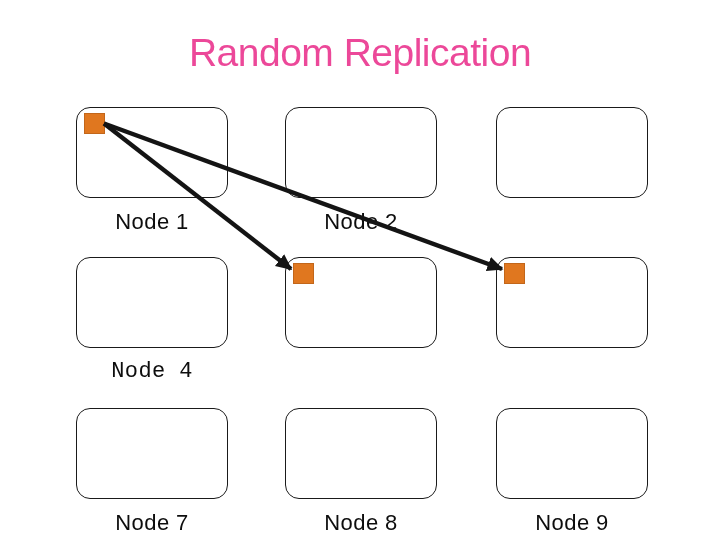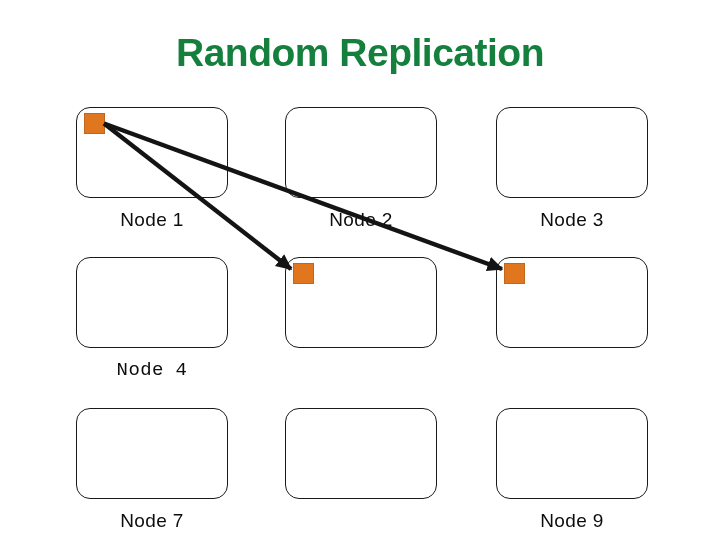--- a/index.html
+++ b/index.html
@@ -15,23 +15,23 @@
     background: #ffffff;
     overflow: hidden;
   }
   .title {
     position: absolute;
     top: 31px;
     left: 0;
     width: 720px;
     text-align: center;
     font-size: 39px;
-    font-weight: 700;
+    font-weight: 400;
     letter-spacing: -0.5px;
-    color: #15803d;
+    color: #ec4899;
     margin: 0;
   }
   .node { position: absolute; width: 152px; }
   
   .c1 { left: 76px; }
   .c2 { left: 285px; }
   .c3 { left: 496px; }
   
   .r1 { top: 107px; }
   .r2 { top: 257px; font-family: Liberation Mono, monospace; }
@@ -51,21 +51,21 @@
     top: 5px;
     width: 21px;
     height: 21px;
     background: #E0771F;
     border: 1px solid #C2661A;
     box-sizing: border-box;
   }
   .node-label {
     margin-top: 11px;
     text-align: center;
-    font-size: 19px;
+    font-size: 22px;
     letter-spacing: 0.4px;
     color: #0d0d0d;
   }
   #arrow-layer {
     position: absolute;
     left: 0;
     top: 0;
     width: 720px;
     height: 540px;
     pointer-events: none;
@@ -100,21 +100,20 @@
     <div class="box" style="border-color: rgb(26, 26, 26);">
       
     </div>
     <div class="node-label">Node 2</div>
   </div>
 
   <div class="node r1 c3">
     <div class="box" style="border-color: rgb(26, 26, 26);">
       
     </div>
-    <div class="node-label">Node 3</div>
   </div>
 
   <div class="node r2 c1">
     <div class="box" style="border-color: rgb(26, 26, 26);">
       
     </div>
     <div class="node-label">Node 4</div>
   </div>
 
   <div class="node r2 c2">
@@ -133,20 +132,21 @@
     <div class="box" style="border-color: rgb(26, 26, 26);">
       
     </div>
     <div class="node-label">Node 7</div>
   </div>
 
   <div class="node r3 c2">
     <div class="box" style="border-color: rgb(26, 26, 26);">
       
     </div>
+    <div class="node-label">Node 8</div>
   </div>
 
   <div class="node r3 c3">
     <div class="box" style="border-color: rgb(26, 26, 26);">
       
     </div>
     <div class="node-label">Node 9</div>
   </div>
 
 </div>

